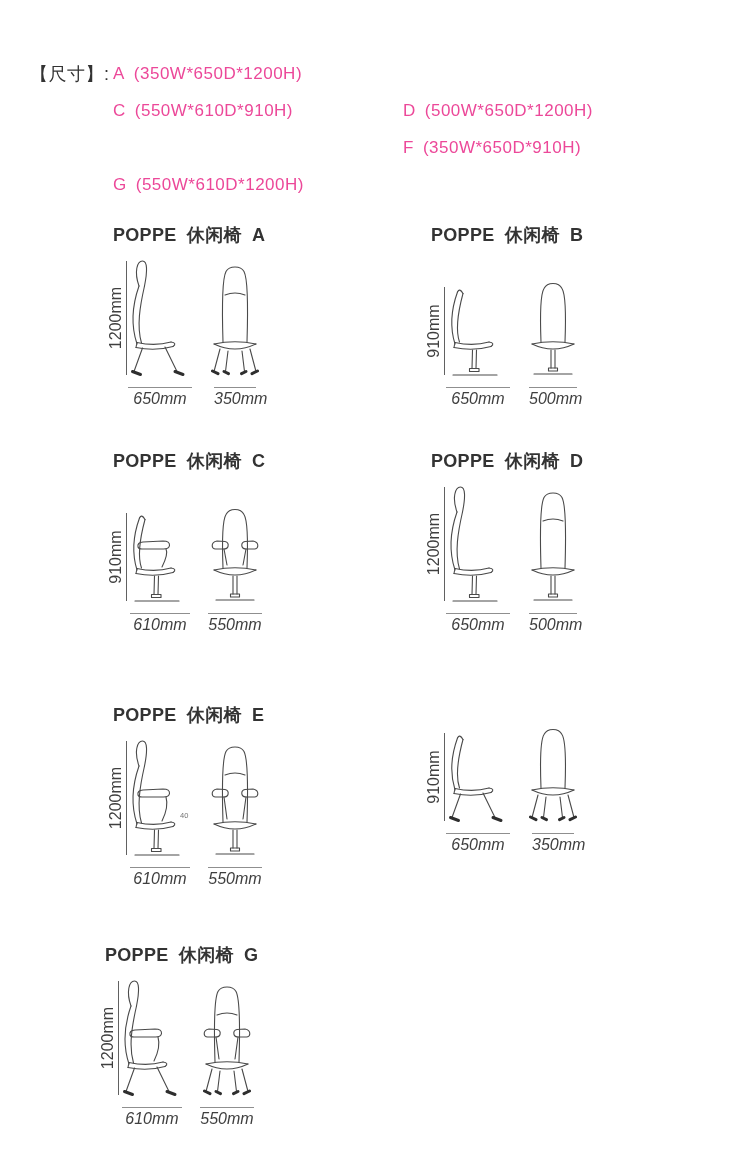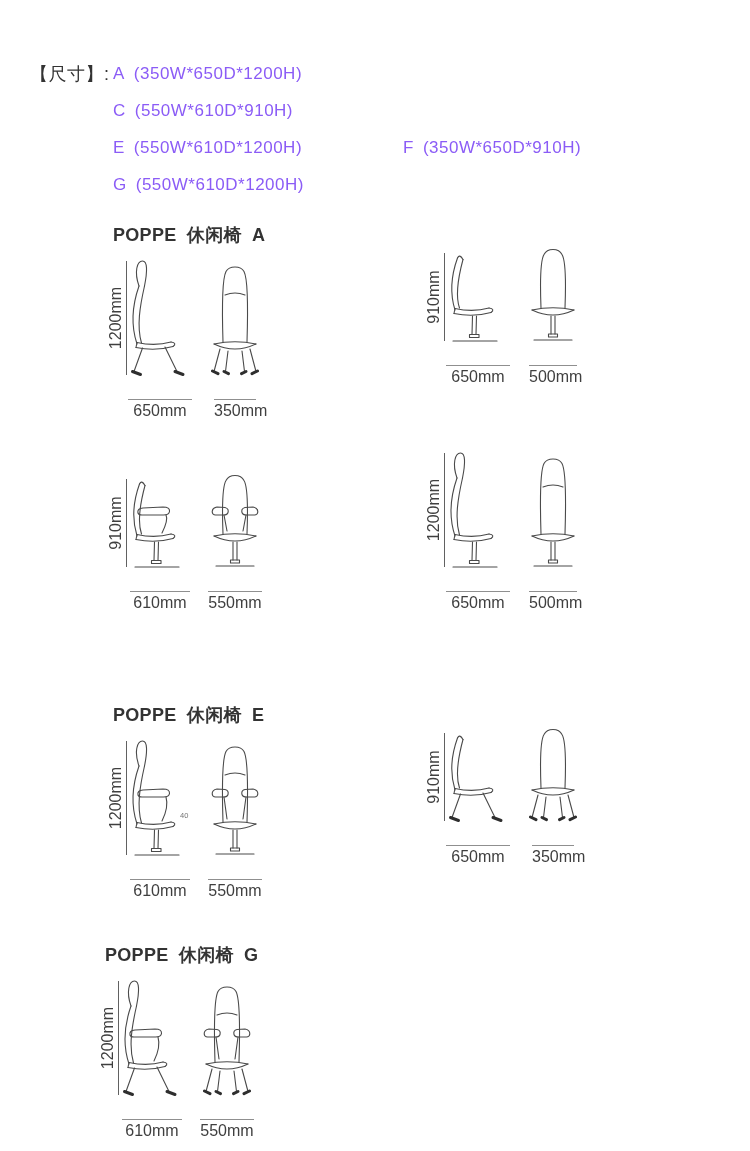--- a/index.html
+++ b/index.html
@@ -7,52 +7,52 @@
     width:750px;height:1151px;position:relative;background:#ffffff;
     font-family:"Liberation Sans","DejaVu Sans",sans-serif;
     overflow:hidden;
   }
   
   .size-header{position:absolute;left:0;top:62px;width:604px;height:150px;}
   .size-prefix{
     position:absolute;left:30px;top:0;font-size:18px;color:#333;
     line-height:24px;letter-spacing:.5px;
   }
-  .size-item{position:absolute;font-size:17px;color:#8b5cf6;line-height:24px;letter-spacing:.5px;white-space:nowrap;}
+  .size-item{position:absolute;font-size:17px;color:#ec4899;line-height:24px;letter-spacing:.5px;white-space:nowrap;}
   .size-item .size-letter{display:inline-block;}
   .size-item .size-dims{display:inline-block;margin-left:9px;}
   
   .chair-section{position:absolute;width:230px;}
   .section-title{
     margin:0 0 12px 0;font-size:18px;font-weight:700;color:#333;
     height:22px;line-height:22px;word-spacing:5px;letter-spacing:.3px;white-space:nowrap;
   }
   .drawing{display:flex;align-items:flex-start;height:126px;}
   .vdim{position:relative;flex:0 0 14px;width:14px;height:126px;}
   .vline{position:absolute;right:0;width:1px;background:#616161;}
   .vlabel{
     position:absolute;left:3px;font-size:16px;color:#3f3f3f;white-space:nowrap;
     transform:translate(-50%,-50%) rotate(-90deg);
   }
   svg.chair{display:block;flex:0 0 auto;}
   svg.chair.front{margin-left:18px;}
-  .hdims{position:relative;height:26px;margin-top:15px;}
+  .hdims{position:relative;height:26px;margin-top:3px;font-style:italic;}
   .hdim{
     position:absolute;top:0;border-top:1px solid #8f8f8f;
     text-align:center;font-size:16px;color:#3f3f3f;padding-top:2px;white-space:nowrap;
   }
 </style>
 </head>
 <body>
 
 <div class="size-header">
   <span class="size-prefix">【尺寸】:</span>
   <div class="size-item" style="left:113px;top:0"><span class="size-letter">A</span><span class="size-dims">(350W*650D*1200H)</span></div>
   <div class="size-item" style="left:113px;top:37px"><span class="size-letter">C</span><span class="size-dims">(550W*610D*910H)</span></div>
-  <div class="size-item" style="left:113px;top:74px"><span class="size-letter">E</span><span class="size-dims">(550W*610D*1200H)</span></div>
+  <div class="size-item" style="left:403px;top:37px"><span class="size-letter">D</span><span class="size-dims">(500W*650D*1200H)</span></div>
   <div class="size-item" style="left:403px;top:74px"><span class="size-letter">F</span><span class="size-dims">(350W*650D*910H)</span></div>
   <div class="size-item" style="left:113px;top:111px"><span class="size-letter">G</span><span class="size-dims">(550W*610D*1200H)</span></div>
 </div>
 
 <section class="chair-section" style="left:113px;top:224px">
   <h3 class="section-title">POPPE 休闲椅 A</h3>
   <div class="drawing">
       <div class="vdim">
         <span class="vlabel" style="top:60px">1200mm</span>
         <span class="vline" style="top:3px;height:114px"></span>
@@ -85,20 +85,21 @@
         <path fill="none" stroke="#2e2e2e" stroke-width="3" stroke-linecap="round" d="M46.5,113 l-5.5,2.6"></path>
       </svg>
     </div>
   <div class="hdims">
     <span class="hdim hdim-side" style="width: 64px; left: 15px;">650mm</span>
     <span class="hdim hdim-front" style="width: 42px; left: 101px;">350mm</span>
   </div>
 </section>
 
 <section class="chair-section" style="left:431px;top:224px">
+  <h3 class="section-title">POPPE 休闲椅 B</h3>
   <div class="drawing">
       <div class="vdim">
         <span class="vlabel" style="top:73px">910mm</span>
         <span class="vline" style="top:29px;height:88px"></span>
       </div>
       <svg class="chair side" width="66" height="126" viewBox="0 0 66 126">
         <path fill="none" stroke="#4a4a4a" stroke-width="1.1" stroke-linecap="round" stroke-linejoin="round" d="M12.5,34 Q14.5,29.5 18,35.5"></path>
         <path fill="none" stroke="#4a4a4a" stroke-width="1.1" stroke-linecap="round" stroke-linejoin="round" d="M12.5,34 C6,52 5,70 10,86"></path>
         <path fill="none" stroke="#4a4a4a" stroke-width="1.1" stroke-linecap="round" stroke-linejoin="round" d="M18,35.5 C13,54 10,71 14.5,84"></path>
         <path fill="none" stroke="#4a4a4a" stroke-width="1.1" stroke-linecap="round" stroke-linejoin="round" d="M10,84.5 Q28,88.5 44,84"></path>
@@ -120,20 +121,21 @@
         <path fill="none" stroke="#4a4a4a" stroke-width="1.1" stroke-linecap="round" stroke-linejoin="round" d="M5,116 L43,116"></path>
       </svg>
     </div>
   <div class="hdims">
     <span class="hdim hdim-side" style="width: 64px; left: 15px;">650mm</span>
     <span class="hdim hdim-front" style="width: 48px; left: 98px;">500mm</span>
   </div>
 </section>
 
 <section class="chair-section" style="left:113px;top:450px">
+  <h3 class="section-title">POPPE 休闲椅 C</h3>
   <div class="drawing">
       <div class="vdim">
         <span class="vlabel" style="top:73px">910mm</span>
         <span class="vline" style="top:29px;height:88px"></span>
       </div>
       <svg class="chair side" width="66" height="126" viewBox="0 0 66 126">
         <path fill="none" stroke="#4a4a4a" stroke-width="1.1" stroke-linecap="round" stroke-linejoin="round" d="M12.5,34 Q14.5,29.5 18,35.5"></path>
         <path fill="none" stroke="#4a4a4a" stroke-width="1.1" stroke-linecap="round" stroke-linejoin="round" d="M12.5,34 C6,52 5,70 10,86"></path>
         <path fill="none" stroke="#4a4a4a" stroke-width="1.1" stroke-linecap="round" stroke-linejoin="round" d="M18,35.5 C13,54 10,71 14.5,84"></path>
         <path fill="none" stroke="#4a4a4a" stroke-width="1.1" stroke-linecap="round" stroke-linejoin="round" d="M10,84.5 Q28,88.5 44,84"></path>
@@ -163,20 +165,21 @@
         <path fill="none" stroke="#4a4a4a" stroke-width="1.1" stroke-linecap="round" stroke-linejoin="round" d="M5,116 L43,116"></path>
       </svg>
     </div>
   <div class="hdims">
     <span class="hdim hdim-side" style="width: 60px; left: 17px;">610mm</span>
     <span class="hdim hdim-front" style="width: 54px; left: 95px;">550mm</span>
   </div>
 </section>
 
 <section class="chair-section" style="left:431px;top:450px">
+  <h3 class="section-title">POPPE 休闲椅 D</h3>
   <div class="drawing">
       <div class="vdim">
         <span class="vlabel" style="top:60px">1200mm</span>
         <span class="vline" style="top:3px;height:114px"></span>
       </div>
       <svg class="chair side" width="66" height="126" viewBox="0 0 66 126">
         <path fill="none" stroke="#4a4a4a" stroke-width="1.1" stroke-linecap="round" stroke-linejoin="round" d="M12,28 C7,14 10,3 15.5,3 C20.5,3 20.5,13 17.5,28"></path>
         <path fill="none" stroke="#4a4a4a" stroke-width="1.1" stroke-linecap="round" stroke-linejoin="round" d="M12,28 C5,48 4,68 10,86"></path>
         <path fill="none" stroke="#4a4a4a" stroke-width="1.1" stroke-linecap="round" stroke-linejoin="round" d="M17.5,28 C13,48 9.5,68 14.5,85"></path>
         <path fill="none" stroke="#4a4a4a" stroke-width="1.1" stroke-linecap="round" stroke-linejoin="round" d="M10,84.5 Q28,88.5 44,84"></path>

